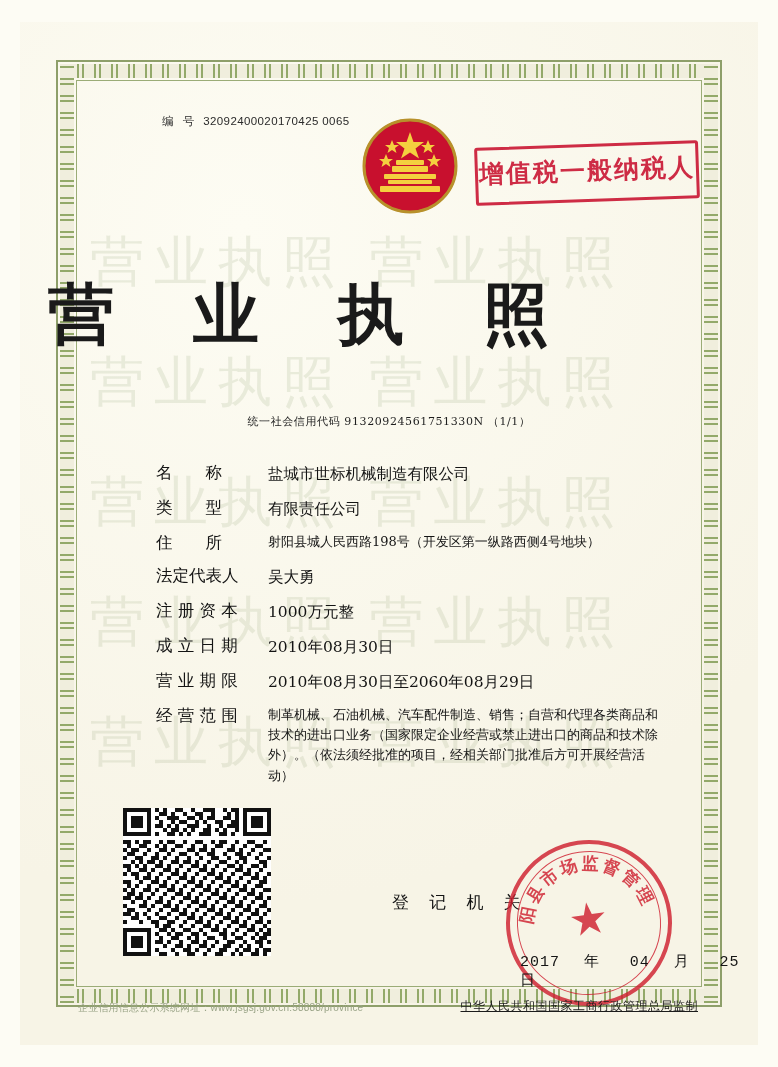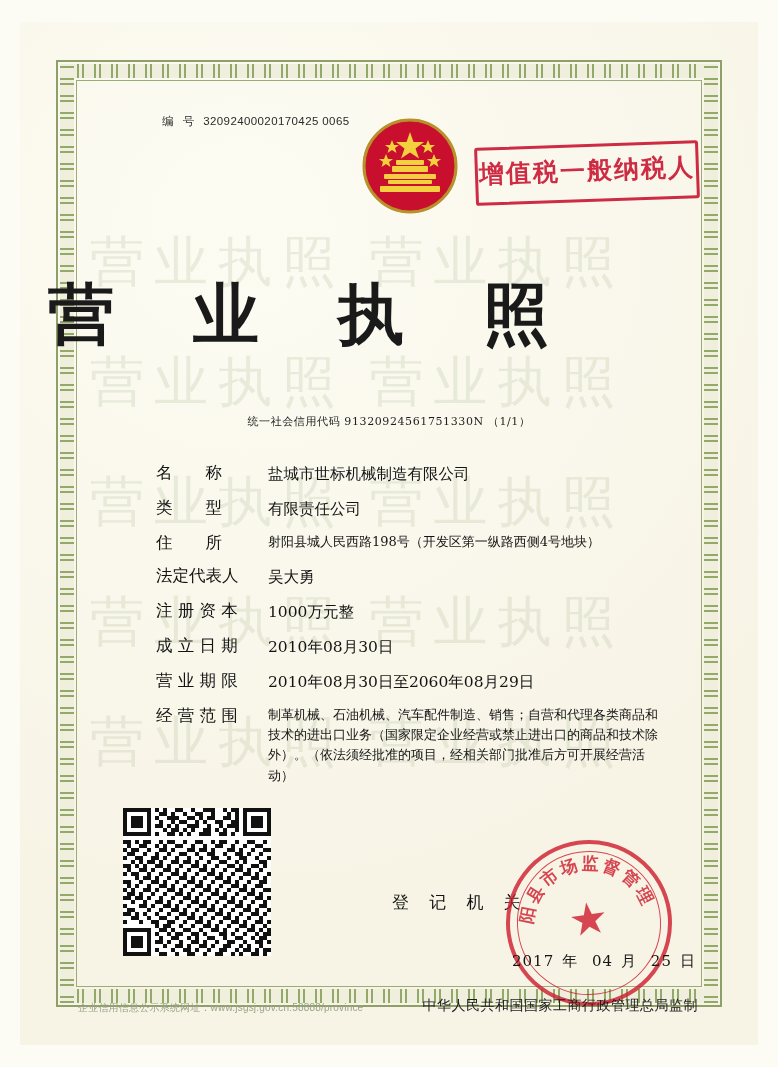--- a/index.html
+++ b/index.html
@@ -226,21 +226,21 @@
   }
   .issue-date {
     position: absolute;
     left: 488px;
     top: 930px;
     font-size: 15px;
     color: #141414;
     letter-spacing: 1px;
     font-family: "DejaVu Serif", serif;
   }
-  .issue-date span { margin: 0 4px; }
+  .issue-date span { margin: 0 12px; font-family: Liberation Mono, monospace; }
 
   
   .seal {
     position: absolute;
     left: 486px;
     top: 818px;
     width: 158px;
     height: 158px;
     border-radius: 50%;
     border: 4px solid #cf2030;
@@ -278,24 +278,25 @@
     bottom: 30px;
     font-size: 10px;
     color: #9aa487;
     font-family: "Liberation Sans", sans-serif;
     letter-spacing: 0.2px;
   }
   .footer-right {
     position: absolute;
     right: 60px;
     bottom: 30px;
-    font-size: 14px;
+    font-size: 12px;
     color: #1c1c1c;
     font-family: "DejaVu Serif", serif;
     letter-spacing: 0.5px;
+    text-decoration: underline;
   }
 </style>
 </head>
 <body>
 
 <div class="page">
   <div class="paper">
 
     <div class="frame-outer"></div>
     <div class="band-top"></div>

